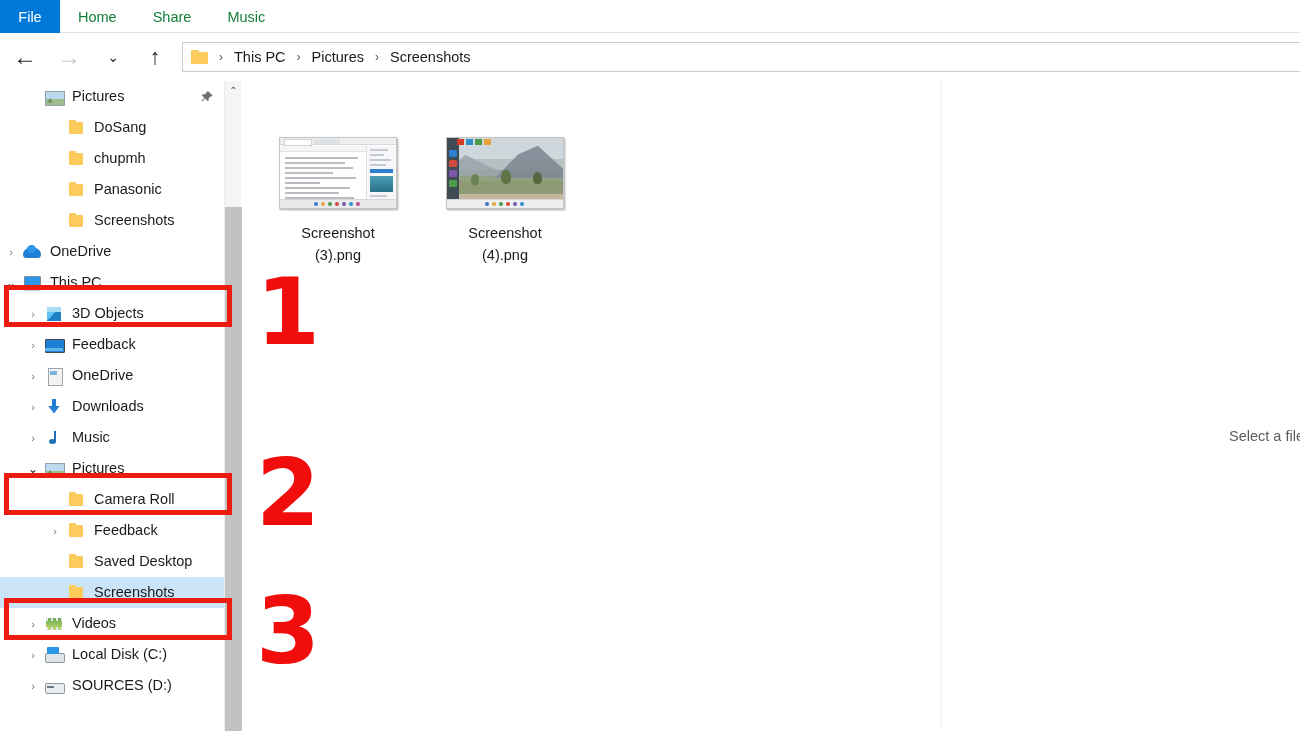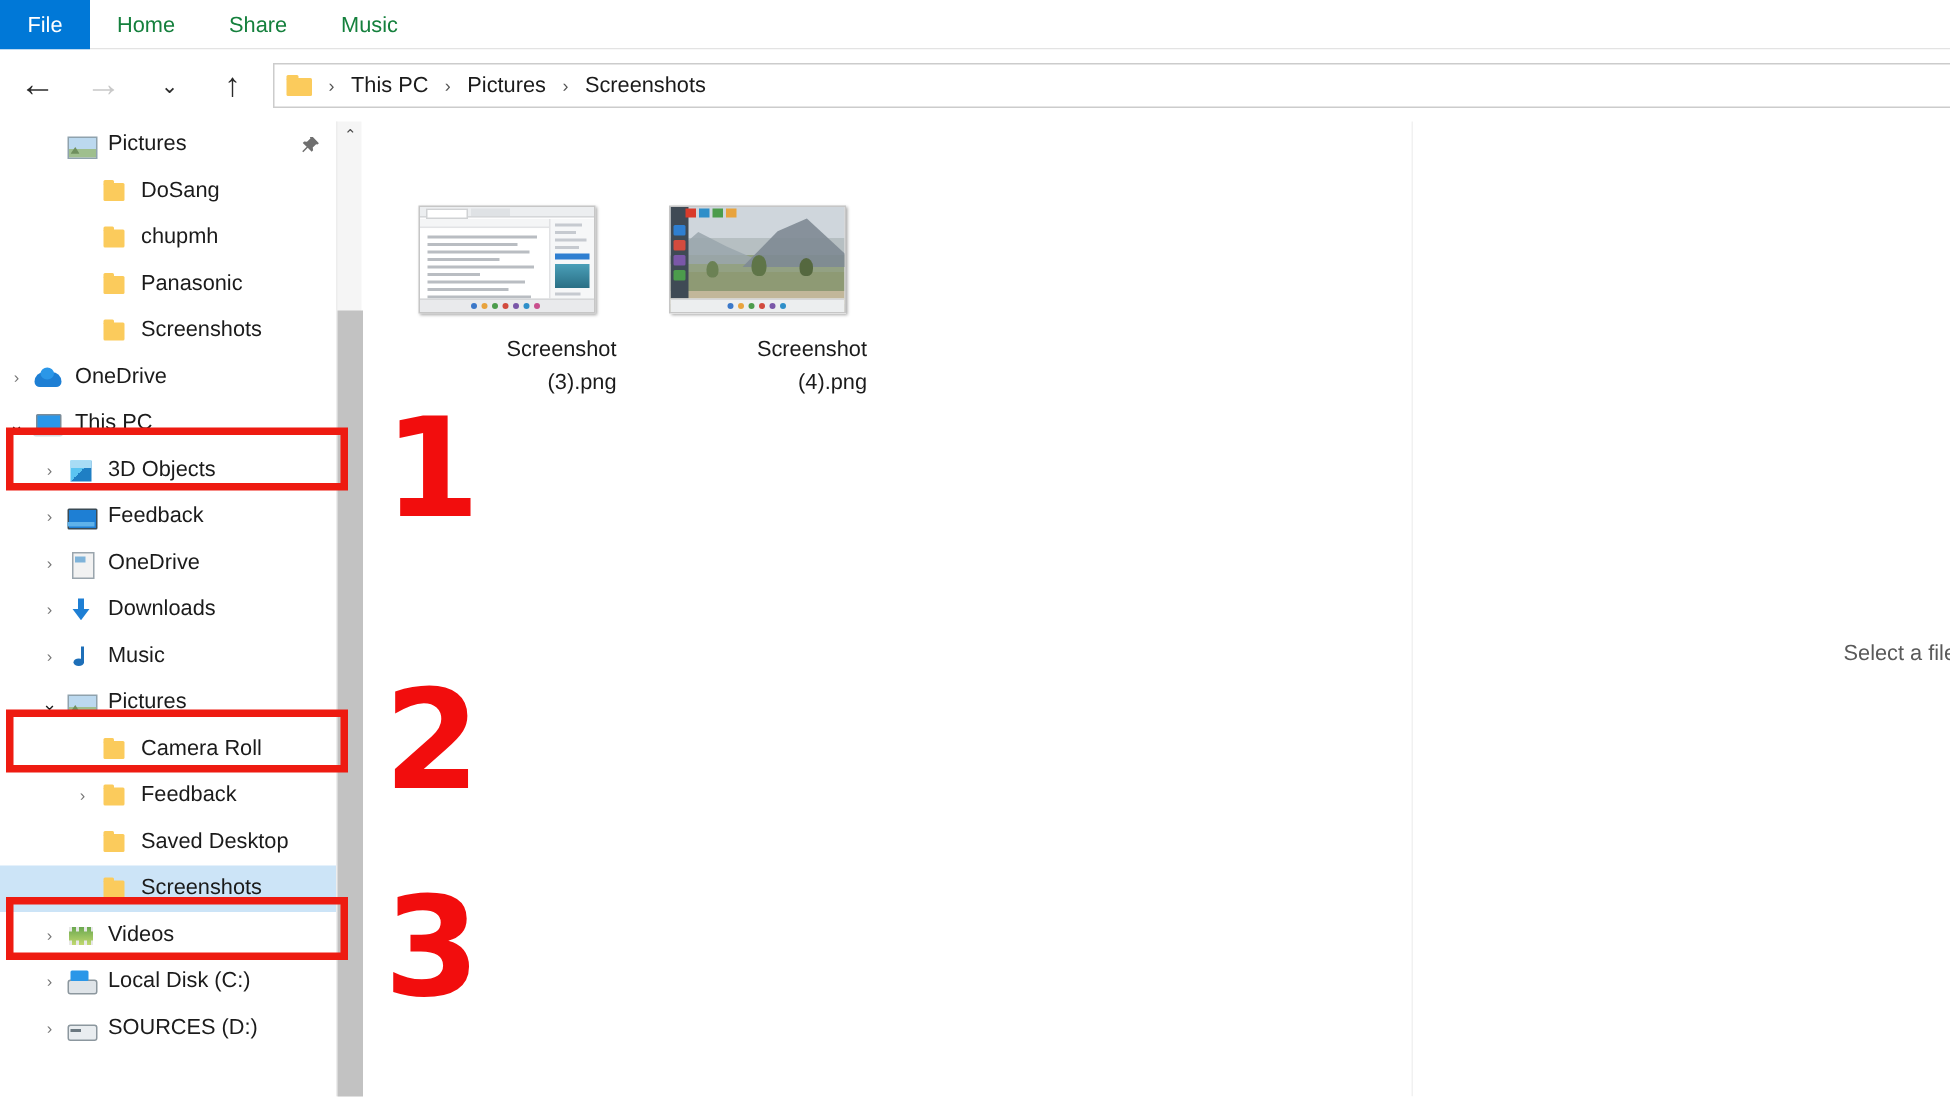--- a/index.html
+++ b/index.html
@@ -145,21 +145,21 @@
     font-size:10px; color:#4a4a4a;
   }
   .sb-thumb {
     position:absolute; left:0; top:126px; width:17px; height:645px; background:#c2c2c2;
   }
 
   
   .content {
     position:absolute; left:242px; top:0; width:699px; height:650px; background:#ffffff;
   }
-  .tile { position:absolute; width:146px; text-align:right; }
+  .tile { position:absolute; width:146px; text-align:center; }
   .thumb-wrap { height:86px; display:flex; align-items:flex-end; justify-content:center; }
   .thumb { box-shadow:1px 1px 2px rgba(0,0,0,.35); }
   .tile-label { margin-top:13px; font-size:14.5px; color:#1b1b1b; line-height:22px; }
 
   
   .shot3 { width:118px; height:72px; background:#fdfdfd; border:1px solid #c6c6c6; position:relative; overflow:hidden; }
   .shot3 .top { height:7px; background:#eceef0; border-bottom:1px solid #d5d7d9; }
   .shot3 .top::before { content:""; position:absolute; left:4px; top:1px; width:26px; height:5px; background:#fff; border:1px solid #d0d2d4;}
   .shot3 .top::after  { content:""; position:absolute; left:34px; top:1px; width:26px; height:5px; background:#dfe2e5;}
   .shot3 .tool { position:absolute; left:0; top:8px; width:87px; height:6px; background:#f4f5f6; border-bottom:1px solid #e2e3e5; }

